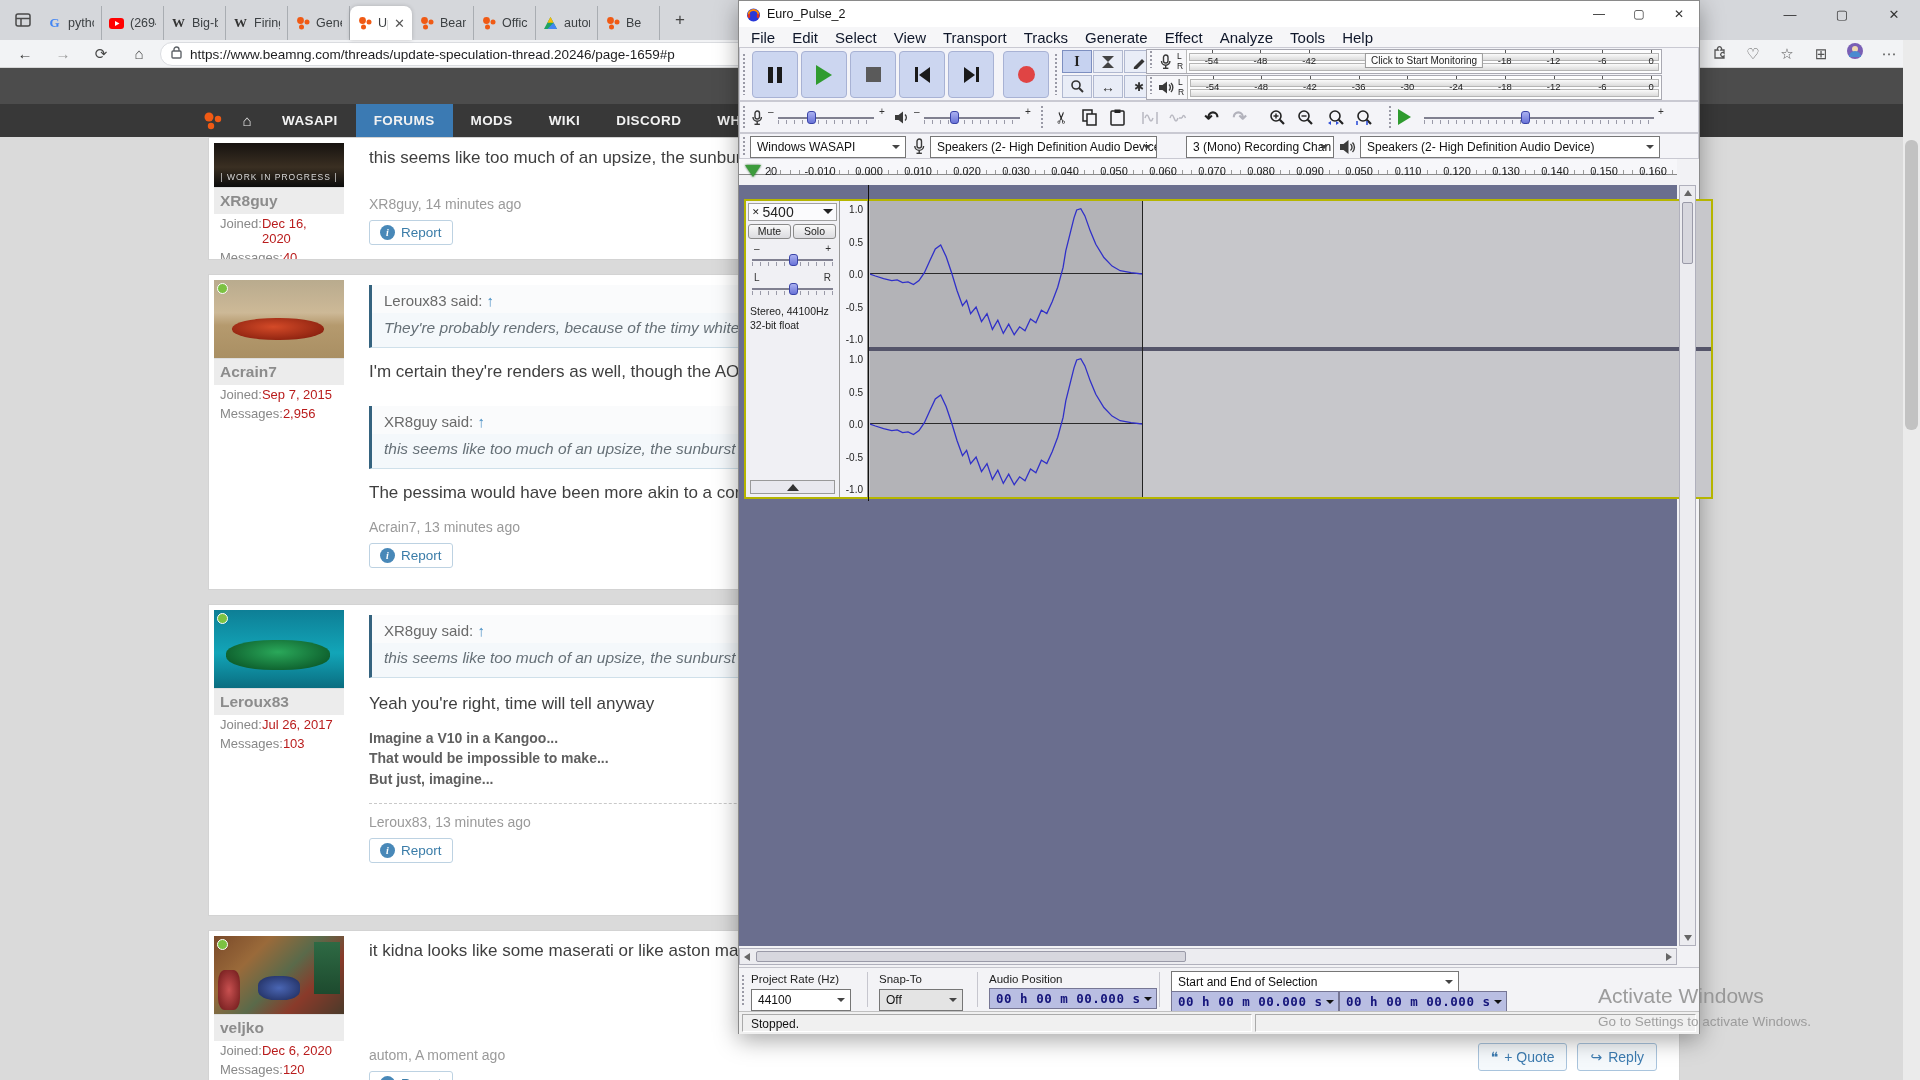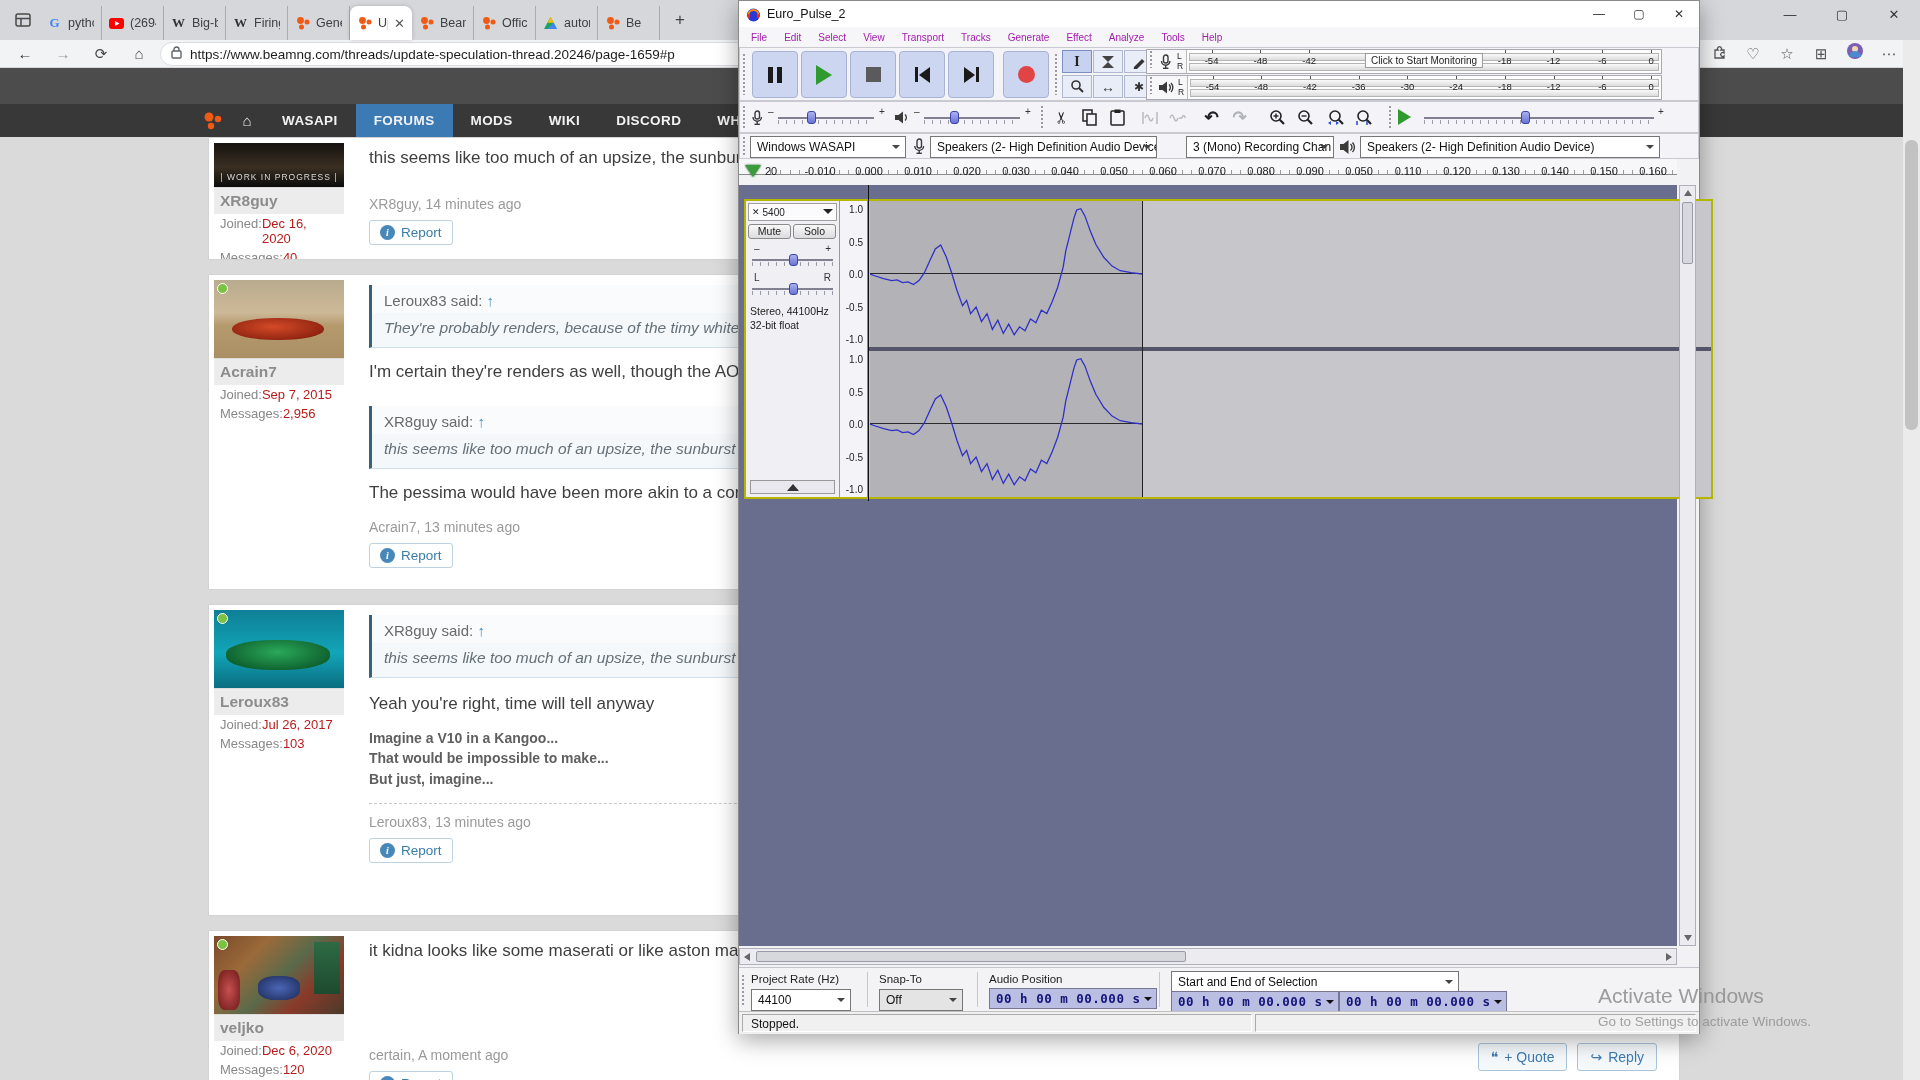--- a/index.html
+++ b/index.html
@@ -56,21 +56,21 @@
   .watermark{position:absolute;left:1598px;top:984px;z-index:30;pointer-events:none}
   .wm1{font-size:21px;color:rgba(140,140,140,.85)}
   .wm2{font-size:13.5px;color:rgba(140,140,140,.8);margin-top:6px}
 
   
   .aud{position:absolute;left:738px;top:0;width:962px;height:1034px;background:#f2f2f5;border:1px solid #8a8a8a;box-shadow:0 6px 22px rgba(0,0,0,.35);z-index:10}
   .a-title{position:absolute;left:0;top:0;width:100%;height:26px;background:#fff;display:flex;align-items:center}
   .a-title .ttl{font-size:12.5px;color:#111;margin-left:6px}
   .a-tctl{position:absolute;top:0;height:26px;width:40px;text-align:center;line-height:26px;font-size:12px;color:#333}
   .a-menus{position:absolute;left:0;top:26px;width:100%;height:20px;background:#f6f6f8;display:flex;gap:17px;padding-left:12px;align-items:center}
-  .a-menus span{font-size:10px;color:#a21caf}
+  .a-menus span{font-size:15px;color:#0f172a}
   .tb{position:absolute;background:#f4f4f8;border:1px solid #c9c9d2}
   .grip{position:absolute;top:10%;bottom:10%;width:5px;background-image:radial-gradient(#9a9aa6 1px,transparent 1.2px);background-size:4px 4px}
   .abtn{position:absolute;background:#ccd6f0;border:1px solid #a8b2d4;border-radius:4px;display:flex;align-items:center;justify-content:center}
   .toolbtn{position:absolute;width:30px;height:23px;background:#e9edf7;border:1px solid #b0b8d0;display:flex;align-items:center;justify-content:center}
   .toolbtn.sel{background:#c6d2f0;border-color:#7d8fc0}
   .editbtn{position:absolute;width:27px;height:25px;display:flex;align-items:center;justify-content:center}
   .i-pause{display:flex;gap:4px}.i-pause i{display:block;width:5px;height:16px;background:#1a1a1a}
   .i-play{width:0;height:0;border-left:16px solid #2f9b2f;border-top:10px solid transparent;border-bottom:10px solid transparent}
   .i-stop{width:15px;height:15px;background:#5a5a5a}
   .i-rec{width:17px;height:17px;border-radius:50%;background:#e04444}
@@ -95,21 +95,21 @@
   .combo.gray{background:#e4e4e4}
   .a-ruler{position:absolute;left:0;top:158px;width:938px;height:16px;background:#f7f7fa;border-bottom:1px solid #8a8a8a}
   .rl{position:absolute;top:6px;font-size:11px;color:#222;transform:translateX(-50%);white-space:nowrap}
   .ruler-ticks{position:absolute;left:31px;right:0;bottom:0;height:4px;background-image:repeating-linear-gradient(90deg,#999 0 1px,transparent 1px 9.8px)}
   .pin{position:absolute;left:6px;top:6px;width:0;height:0;border-left:8px solid transparent;border-right:8px solid transparent;border-top:12px solid #3c9b3c;filter:drop-shadow(0 0 1px #1a5a1a)}
   .a-canvas{position:absolute;left:0;top:184px;width:938px;height:761px;background:#6a6e8e}
   .track-table{position:absolute;left:5px;top:14px;width:969px;height:300px;border:2px solid #b5b500;background:#f0f0f4;display:flex}
   .tpanel{width:94px;flex:0 0 auto;background:#f0f0f4;border-right:1px solid #999;position:relative;font-size:11px;color:#222}
   .trow1{display:flex;align-items:center;height:18px;border:1px solid #a0a0a0;background:#fbfbfd;margin:2px 2px 0}
   .trow1 .tx{font-size:11px;margin:0 3px;color:#222}
-  .trow1 .tname{flex:1;font-size:10px;overflow:hidden}
+  .trow1 .tname{flex:1;font-size:14px;overflow:hidden}
   .trow1 .dd{width:0;height:0;border:5px solid transparent;border-top-color:#222;margin:4px 3px 0 0}
   .msbtn{width:43px;height:15px;font-size:10.5px;text-align:center;background:linear-gradient(#f8f8f8,#dcdce0);border:1px solid #8a8a8a;border-radius:3px;color:#222;line-height:13px}
   .tslider{position:relative;height:16px;margin:2px 6px 0}
   .tinfo{font-size:10.5px;color:#222;line-height:1.3;margin:6px 0 0 4px}
   .collapse-btn{position:absolute;left:4px;right:4px;bottom:3px;height:14px;background:#e8e8ee;border:1px solid #999;display:flex;align-items:center;justify-content:center}
   .collapse-btn i{width:0;height:0;border-left:6px solid transparent;border-right:6px solid transparent;border-bottom:7px solid #333}
   .ampruler{width:28px;flex:0 0 auto;background:#f4f4f8;border-right:1px solid #888;position:relative}
   .amp-ch{position:absolute;left:0;width:100%}
   .amp-l{position:absolute;right:4px;font-size:10px;color:#222;transform:translateY(-50%)}
   .wavearea{flex:1;position:relative;background:#c7c7cb;overflow:hidden}
@@ -437,21 +437,21 @@
             <span class="k">Joined:</span>
             <span class="v">Dec 6, 2020</span>
           </div>
         <div class="udl">
             <span class="k">Messages:</span>
             <span class="v">120</span>
           </div>
       </div>
       <div class="rightcol">
         <div class="ptext">it kidna looks like some maserati or like aston martin s</div>
-        <div class="byline" style="margin-top:86px">certain, A moment ago</div>
+        <div class="byline" style="margin-top:86px">autom, A moment ago</div>
         <button class="report-btn" style="margin-top:8px">
             <span class="ri">i</span>
             <span>Report</span>
           </button>
         <div class="post-actions" style="bottom:auto;top:112px">
           <button class="pa-btn">
               <span>❝</span>
               <span>+ Quote</span>
             </button>
           <button class="pa-btn">

